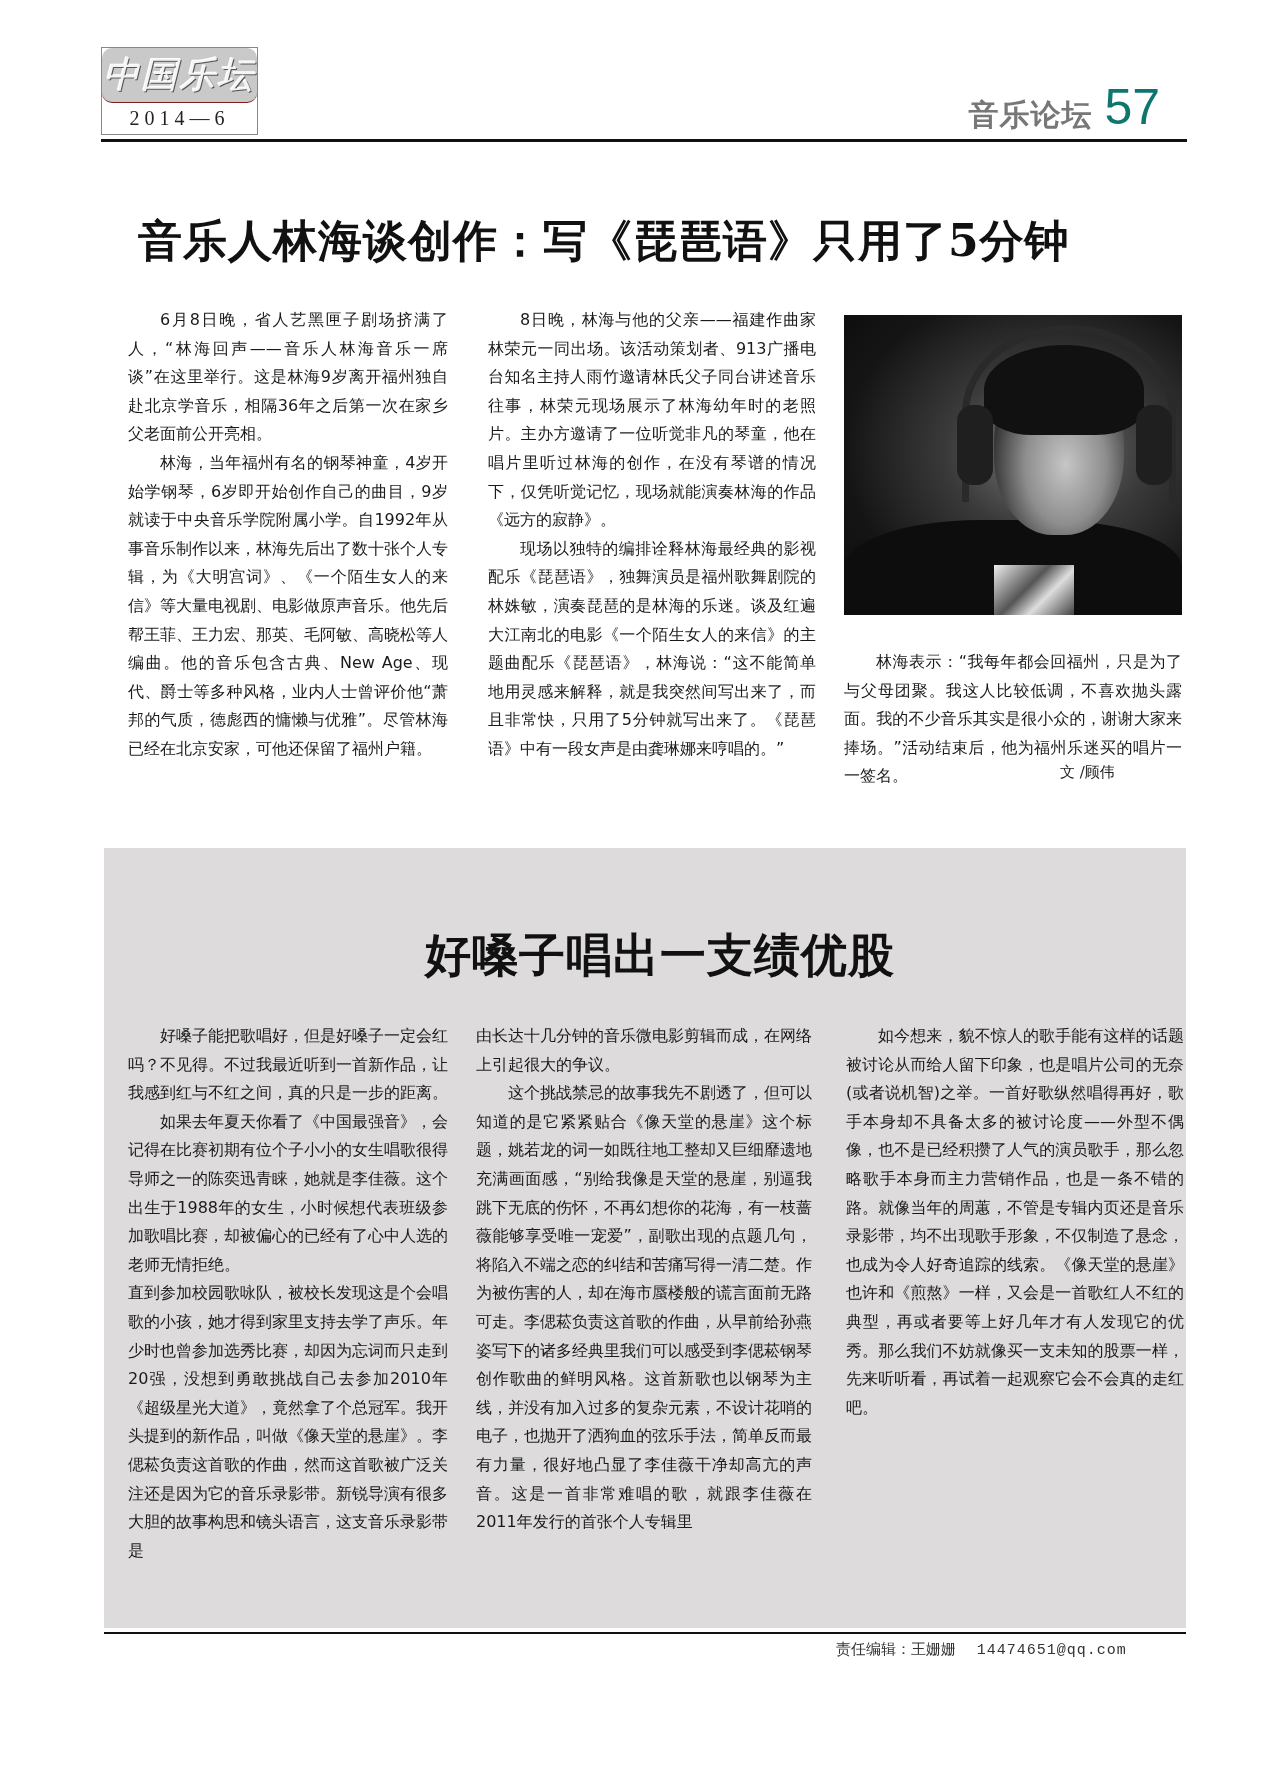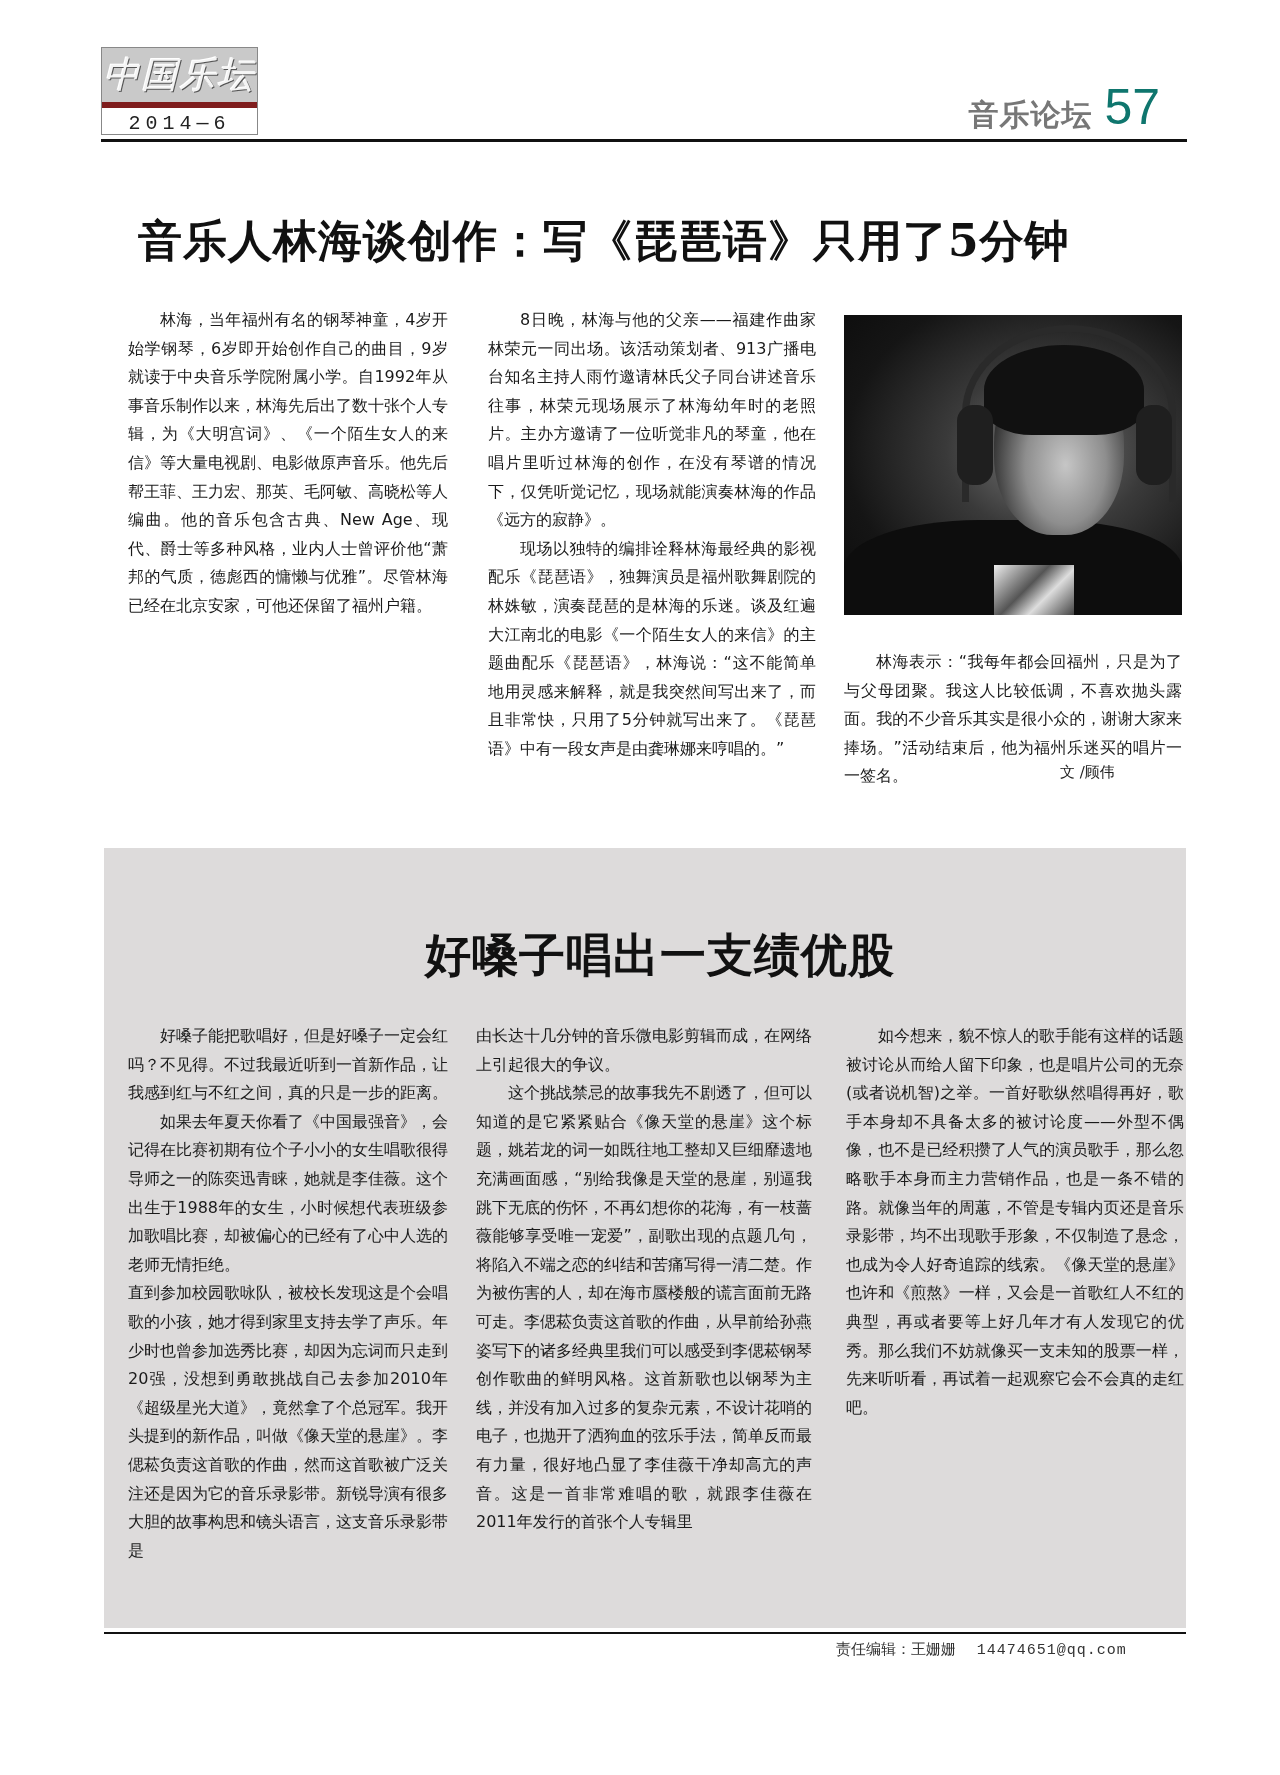--- a/index.html
+++ b/index.html
@@ -2,23 +2,23 @@
 <html><head>
 <meta charset="utf-8">
 <style>
   html, body { margin:0; padding:0; background:#fff; }
   body { width:1280px; height:1775px; position:relative; overflow:hidden;
          font-family:"DejaVu Sans", "Liberation Sans", sans-serif; color:#1a1a1a; }
   .masthead { position:absolute; left:101px; top:47px; width:155px; height:86px;
               border:1px solid #888; background:#fff; }
   .masthead .logo { height:54px; background:#c9c9c9; display:flex; align-items:center; justify-content:center;
               font-family:"DejaVu Serif", serif; font-size:36px; color:#f4f4f4; letter-spacing:2px;
-              text-shadow:1px 1px 0 #555, -1px -1px 0 #fff; font-style:italic; border-bottom:6px solid #7f1d1d; }
+              text-shadow:1px 1px 0 #555, -1px -1px 0 #fff; font-style:italic; border-bottom:1px solid #7f1d1d;border-radius:10px; }
   .masthead .issue { height:31px; display:flex; align-items:center; justify-content:center;
-              font-family:Liberation Mono, monospace; font-size:20px; letter-spacing:5px; color:#222; }
+              font-family:Liberation Serif, serif; font-size:20px; letter-spacing:5px; color:#222; }
   .top-rule { position:absolute; left:101px; top:139px; width:1086px; height:3px; background:#111; }
   .section-label { position:absolute; right:120px; top:82px; display:flex; align-items:flex-end; gap:12px; }
   .section-label .name { font-size:30px; font-weight:bold; color:#777; letter-spacing:1px; line-height:34px; }
   .section-label .page { font-family:"Liberation Sans", sans-serif; font-size:50px; color:#0f766e; line-height:50px; }
 
   .headline1 { position:absolute; left:138px; top:212px; width:1000px; font-family:"DejaVu Serif", serif;
                font-weight:bold; font-size:44px; letter-spacing:1px; color:#111; white-space:nowrap; }
 
   .col { position:absolute; font-size:16px; line-height:28.6px; text-align:justify; }
   .col p { margin:0; text-indent:2em; }
@@ -64,20 +64,21 @@
 
 <div class="section-label">
   <span class="name">音乐论坛</span>
   <span class="page">57</span>
 </div>
 <div class="top-rule"></div>
 
 <h1 class="headline1" style="margin:0">音乐人林海谈创作：写《琵琶语》只用了5分钟</h1>
 
 <div class="col a1c1">
+  <p>6月8日晚，省人艺黑匣子剧场挤满了人，“林海回声——音乐人林海音乐一席谈”在这里举行。这是林海9岁离开福州独自赴北京学音乐，相隔36年之后第一次在家乡父老面前公开亮相。</p>
   <p>林海，当年福州有名的钢琴神童，4岁开始学钢琴，6岁即开始创作自己的曲目，9岁就读于中央音乐学院附属小学。自1992年从事音乐制作以来，林海先后出了数十张个人专辑，为《大明宫词》、《一个陌生女人的来信》等大量电视剧、电影做原声音乐。他先后帮王菲、王力宏、那英、毛阿敏、高晓松等人编曲。他的音乐包含古典、New Age、现代、爵士等多种风格，业内人士曾评价他“萧邦的气质，德彪西的慵懒与优雅”。尽管林海已经在北京安家，可他还保留了福州户籍。</p>
 </div>
 
 <div class="col a1c2">
   <p>8日晚，林海与他的父亲——福建作曲家林荣元一同出场。该活动策划者、913广播电台知名主持人雨竹邀请林氏父子同台讲述音乐往事，林荣元现场展示了林海幼年时的老照片。主办方邀请了一位听觉非凡的琴童，他在唱片里听过林海的创作，在没有琴谱的情况下，仅凭听觉记忆，现场就能演奏林海的作品《远方的寂静》。</p>
   <p>现场以独特的编排诠释林海最经典的影视配乐《琵琶语》，独舞演员是福州歌舞剧院的林姝敏，演奏琵琶的是林海的乐迷。谈及红遍大江南北的电影《一个陌生女人的来信》的主题曲配乐《琵琶语》，林海说：“这不能简单地用灵感来解释，就是我突然间写出来了，而且非常快，只用了5分钟就写出来了。《琵琶语》中有一段女声是由龚琳娜来哼唱的。”</p>
 </div>
 
 <div class="photo" title="林海戴耳机肖像">
   <div class="body"></div>

